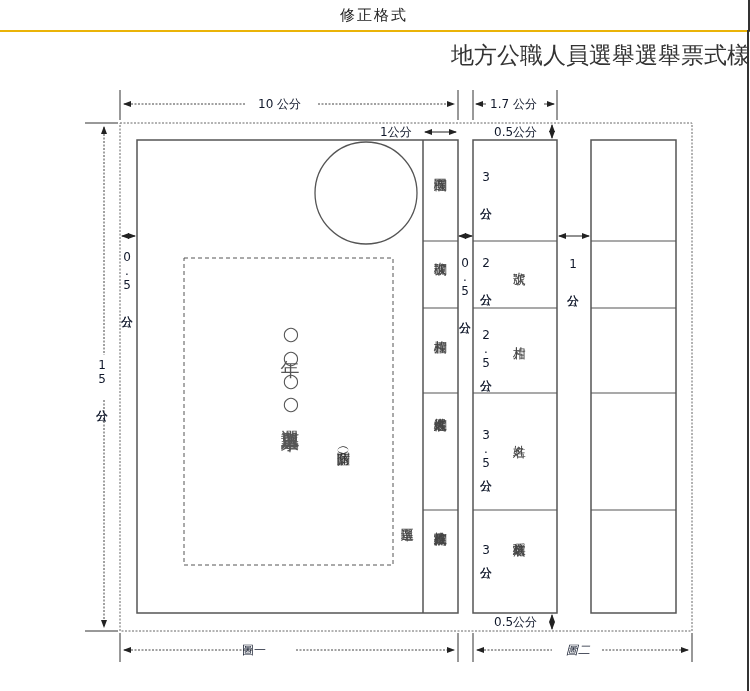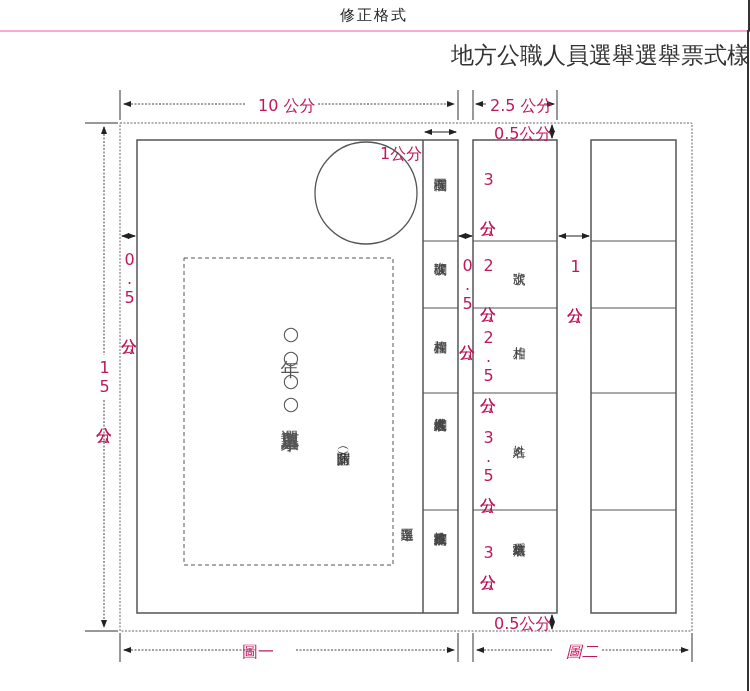--- a/index.html
+++ b/index.html
@@ -1,27 +1,27 @@
 <!DOCTYPE html>
 <html><head>
 <meta charset="utf-8">
 <style>
   html, body { margin:0; padding:0; background:#ffffff; }
   body { width:750px; height:691px; position:relative; overflow:hidden;
          font-family:"DejaVu Sans", sans-serif; color:#333; }
   .header { position:absolute; left:0; top:0; width:748px; height:30px;
-            border-right:2px solid #333; border-bottom:2px solid #f9a8d4;
+            border-right:2px solid #333; border-bottom:2px solid #eab308;
             display:flex; align-items:center; justify-content:center;
             font-family:"DejaVu Serif", serif; font-size:15px; letter-spacing:2px; color:#222; }
   .frame-right { position:absolute; left:747px; top:30px; width:2px; height:661px; background:#333; }
   .title { position:absolute; left:0; top:40px; width:750px; text-align:right;
            font-family:"DejaVu Serif", serif; font-size:23px; color:#333; }
   svg { position:absolute; left:0; top:0; }
   .vt { writing-mode:vertical-rl; text-orientation:upright; }
-  .lbl { position:absolute; font-size:16px; color:#be185d; line-height:1; }
+  .lbl { position:absolute; font-size:12px; color:#0f172a; line-height:1; }
   .cell-lbl { position:absolute; font-size:13px; color:#444; line-height:1.05; }
 </style>
 </head>
 <body>
 
 <div class="header">
   <span>修正格式</span>
 </div>
 <div class="frame-right"></div>
 
@@ -92,22 +92,22 @@
   <line x1="458" y1="633" x2="458" y2="662" stroke="#333" stroke-width="1"></line>
   <line x1="473" y1="633" x2="473" y2="662" stroke="#333" stroke-width="1"></line>
   <line x1="692" y1="633" x2="692" y2="662" stroke="#333" stroke-width="1"></line>
   <line x1="124" y1="650" x2="252" y2="650" stroke="#444" stroke-width="1" stroke-dasharray="2,1.5" marker-start="url(#ahs)"></line>
   <line x1="296" y1="650" x2="454" y2="650" stroke="#444" stroke-width="1" stroke-dasharray="2,1.5" marker-end="url(#ah)"></line>
   <line x1="477" y1="650" x2="552" y2="650" stroke="#444" stroke-width="1" stroke-dasharray="2,1.5" marker-start="url(#ahs)"></line>
   <line x1="602" y1="650" x2="688" y2="650" stroke="#444" stroke-width="1" stroke-dasharray="2,1.5" marker-end="url(#ah)"></line>
 </svg>
 
 <div class="lbl" style="left:258px;top:98px;">10 公分</div>
-<div class="lbl" style="left:490px;top:98px;">2.5 公分</div>
-<div class="lbl" style="left:380px;top:126px;margin-top:20px;">1公分</div>
+<div class="lbl" style="left:490px;top:98px;">1.7 公分</div>
+<div class="lbl" style="left:380px;top:126px;">1公分</div>
 <div class="lbl" style="left:494px;top:126px;">0.5公分</div>
 <div class="lbl vt" style="left:96px;top:358px;">15 公分</div>
 <div class="lbl vt" style="left:121px;top:250px;">0.5 公分</div>
 <div class="lbl vt" style="left:459px;top:256px;">0.5 公分</div>
 <div class="lbl vt" style="left:567px;top:257px;">1 公分</div>
 <div class="lbl" style="left:494px;top:616px;">0.5公分</div>
 
 <div class="lbl" style="left:242px;top:644px;">圖一</div>
 <div class="lbl" style="left:566px;top:644px;font-style:italic;">圖二</div>
 

